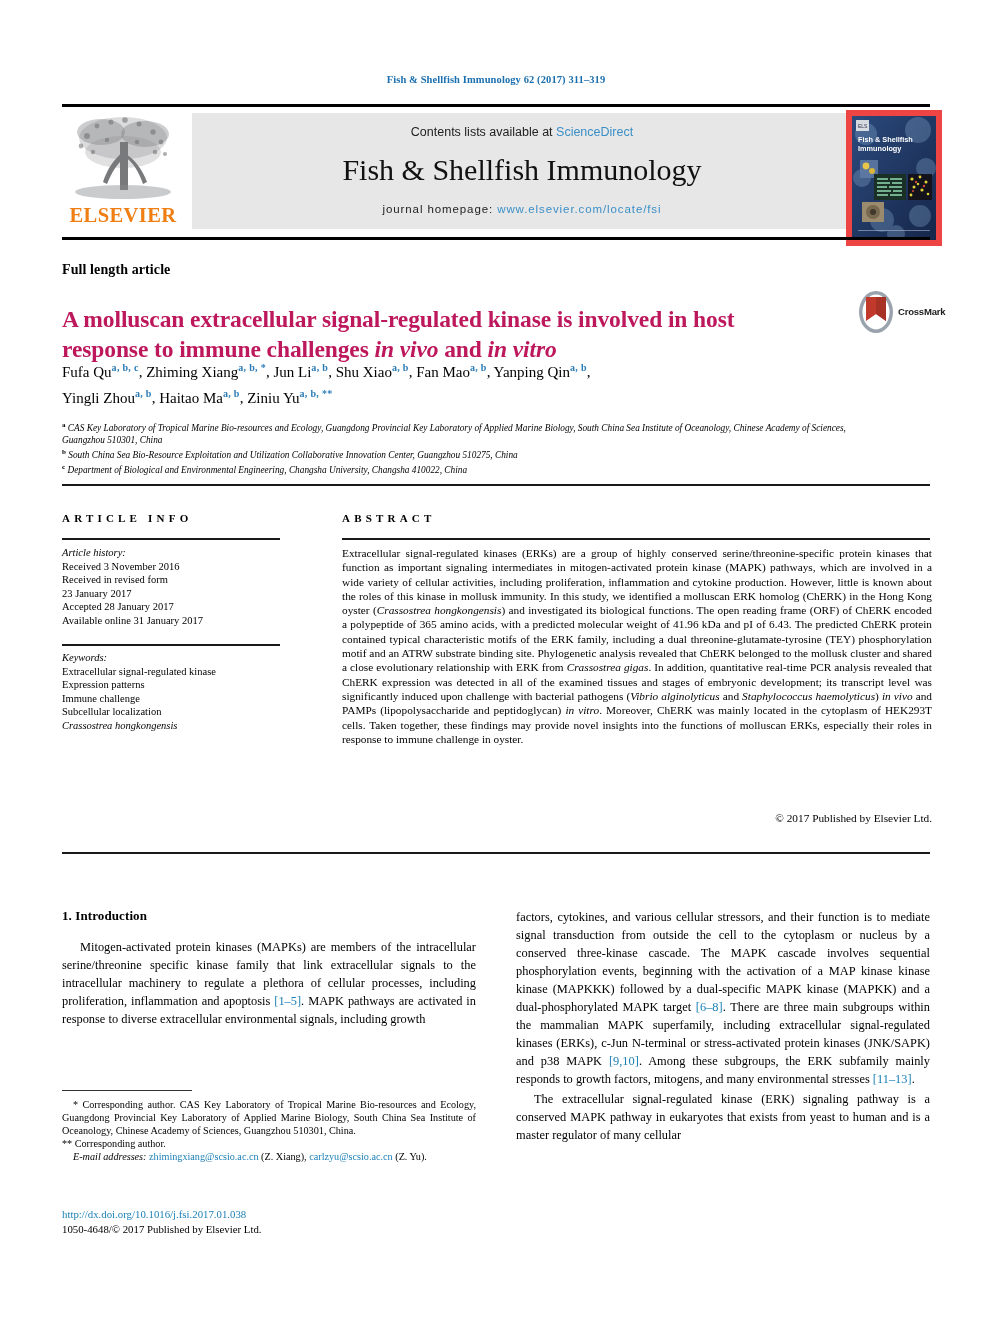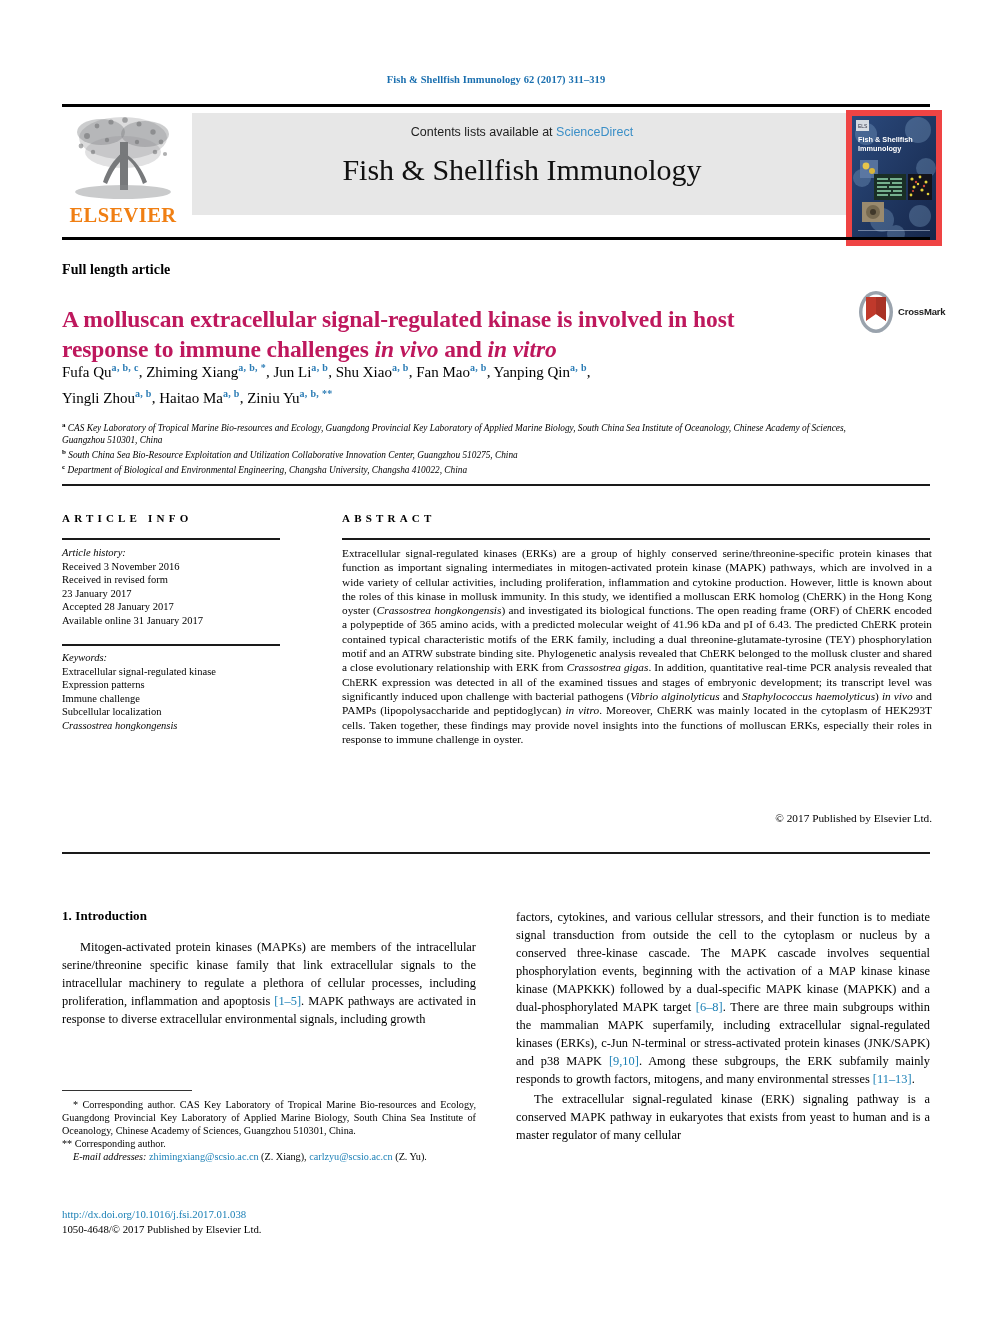--- a/index.html
+++ b/index.html
@@ -75,21 +75,21 @@
     font-family: "Liberation Serif", serif;
     font-size: 20.5px;
     letter-spacing: 0.4px;
     color: #f07f13;
     font-weight: 700;
   }
   .journal-band {
     position: absolute;
     left: 130px; top: 9px;
     width: 660px;
-    height: 102px;
+    height: 116px;
     background: #e7e7e7;
   }
   .contents-line {
     position: absolute;
     left: 0; top: 12px;
     width: 660px;
     text-align: center;
     font-family: "Liberation Sans", sans-serif;
     font-size: 12.5px;
     color: #222;
@@ -392,20 +392,23 @@
         </g>
       </svg>
       <div class="elsevier-word">ELSEVIER</div>
     </div>
 
     <div class="journal-band">
       <div class="contents-line">
         <span>Contents lists available at </span><span class="sd">ScienceDirect</span>
       </div>
       <div class="journal-title">Fish &amp; Shellfish Immunology</div>
+      <div class="homepage-line">
+        <span>journal homepage: </span><span class="url">www.elsevier.com/locate/fsi</span>
+      </div>
     </div>
 
     <div class="cover-thumb">
       <svg viewBox="0 0 84 124" width="84" height="124">
         <defs>
           <linearGradient id="cbg" x1="0" y1="0" x2="1" y2="1">
             <stop offset="0%" stop-color="#2b4a7d"></stop>
             <stop offset="55%" stop-color="#1f3660"></stop>
             <stop offset="100%" stop-color="#16264a"></stop>
           </linearGradient>

